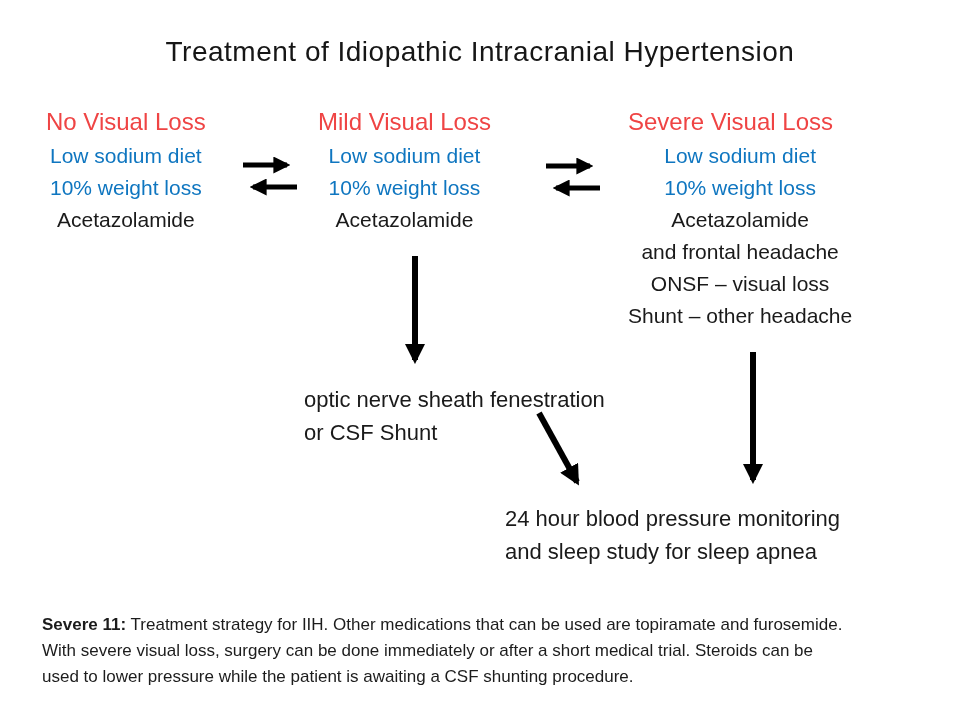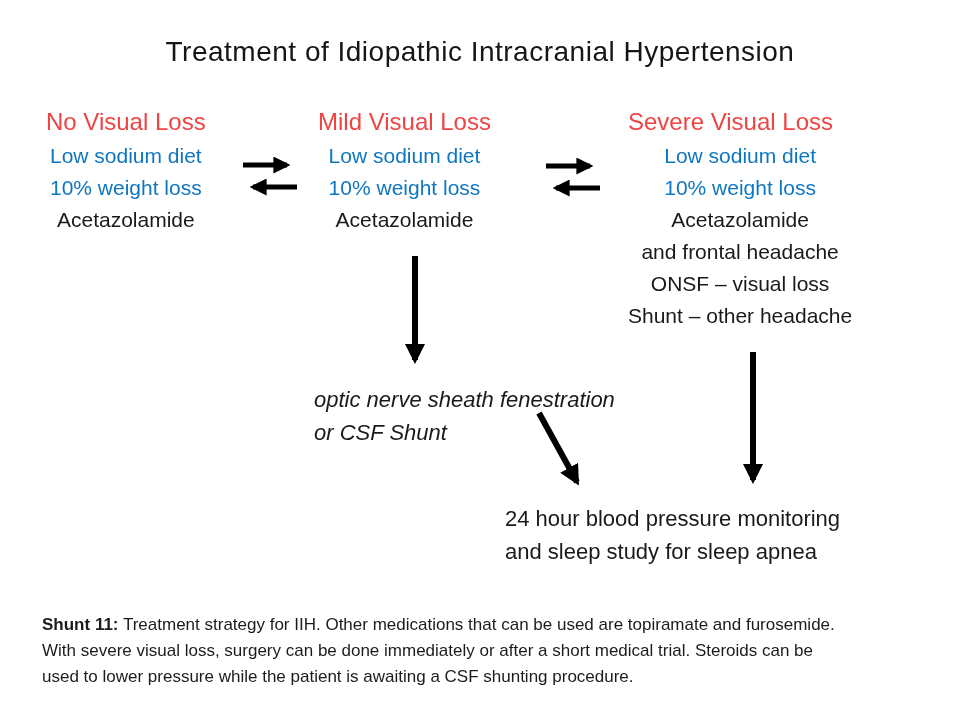--- a/index.html
+++ b/index.html
@@ -14,21 +14,21 @@
   .col { position:absolute; top:103px; white-space:nowrap; }
   .col-1 { left:46px; }
   .col-2 { left:318px; }
   .col-3 { left:628px; }
   .col-heading { font-size:24px; line-height:37px; color:#ef4444; }
   .tline { font-size:21px; line-height:32px;text-align:center; }
   .blue { color:#0f76c0; }
   .dark { color:#1a1a1a; }
   .arrow-layer { position:absolute; left:0; top:0; pointer-events:none; }
   .proc { position:absolute; font-size:22px; line-height:33px; color:#1a1a1a; white-space:nowrap; }
-  .proc-onsf { left:314px; top:383px;font-style:italic; }
+  .proc-onsf { left:304px; top:383px; }
   .proc-monitor { left:505px; top:502px; }
   .caption {
     position:absolute; left:42px; top:612px; width:812px;
     font-size:17px; line-height:26px; color:#1c1c1c;
   }
   .caption-label { font-weight:700; }
 </style>
 </head>
 <body>
 
@@ -87,15 +87,15 @@
   <div class="proc proc-onsf">
     <div>optic nerve sheath fenestration</div>
     <div>or CSF Shunt</div>
   </div>
 
   <div class="proc proc-monitor">
     <div>24 hour blood pressure monitoring</div>
     <div>and sleep study for sleep apnea</div>
   </div>
 
-  <div class="caption"><span class="caption-label">Shunt 11:</span><span> Treatment strategy for IIH. Other medications that can be used are topiramate and furosemide. With severe visual loss, surgery can be done immediately or after a short medical trial. Steroids can be used to lower pressure while the patient is awaiting a CSF shunting procedure.</span></div>
+  <div class="caption"><span class="caption-label">Severe 11:</span><span> Treatment strategy for IIH. Other medications that can be used are topiramate and furosemide. With severe visual loss, surgery can be done immediately or after a short medical trial. Steroids can be used to lower pressure while the patient is awaiting a CSF shunting procedure.</span></div>
 
 </div>
 
 </body></html>

